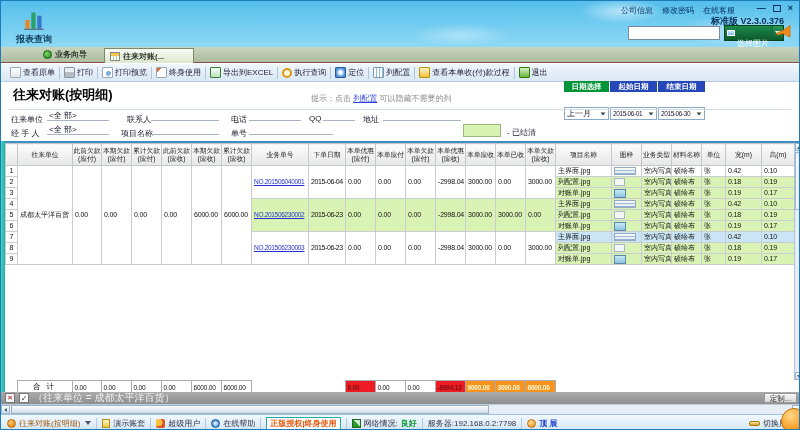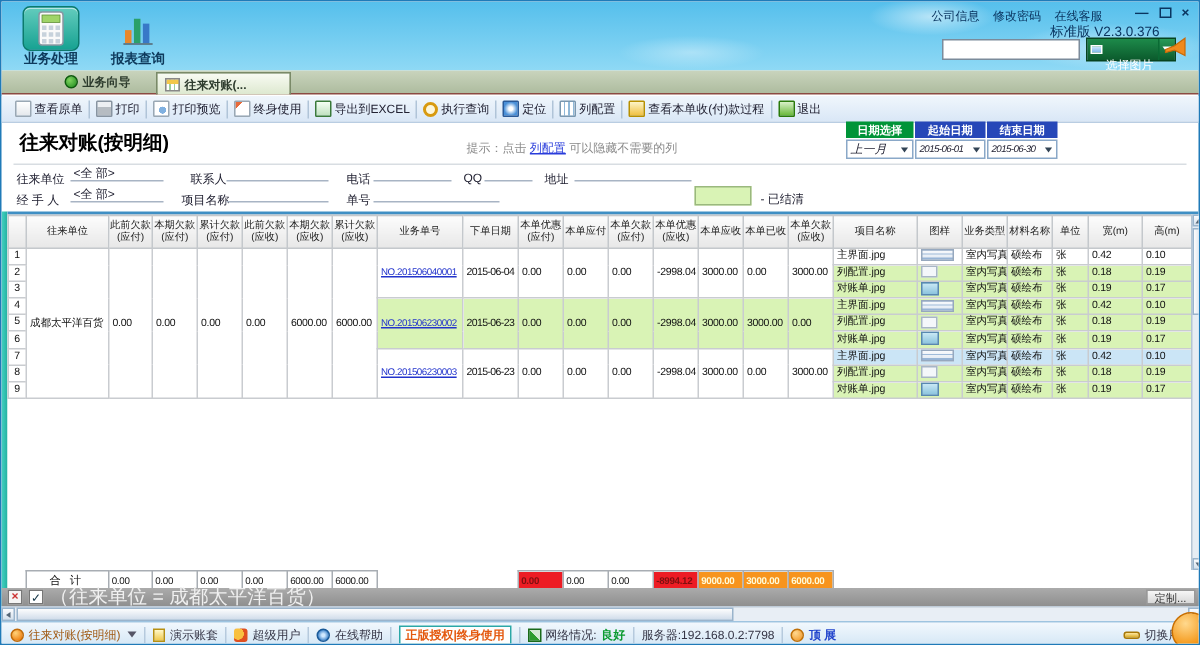--- a/index.html
+++ b/index.html
@@ -17,21 +17,21 @@
   .navrow { position:absolute; left:6px; top:1px; display:flex; gap:4px; }
   .navbtn { width:54px; text-align:center; cursor:pointer; }
   .navbtn .icw { width:38px; height:30px; margin:2px auto 0; display:flex; align-items:center; justify-content:center; border-radius:5px; }
   .navbtn.active .icw { background:linear-gradient(#63ccbd,#17a292); border:1px solid #0c7a6c; box-shadow:inset 0 1px 0 rgba(255,255,255,.55); }
   .navbtn .lbl { font-size:9px; font-weight:bold; color:#0e3a5c; line-height:11px; }
   .toplinks { position:absolute; top:4px; right:66px; display:flex; gap:9px; }
   .toplinks span { font-size:8px; color:#0a3560; cursor:pointer; }
   .winbtns { position:absolute; top:3px; right:8px; display:flex; gap:7px; align-items:center; }
   .winbtns .wb { color:#0a3560; font-weight:bold; font-size:9px; line-height:9px; cursor:pointer; }
   .wb-max { width:8px; height:7px; border:1.5px solid #0a3560; }
-  .version { position:absolute; top:14px; right:28px; font-size:9px; font-weight:normal; color:#0a3560; }
+  .version { position:absolute; top:14px; right:17px; font-size:9px; font-weight:bold; color:#0a3560; }
   .imgsearch { position:absolute; left:627px; top:25px; width:92px; height:14px; border:1px solid #7b8b9b; background:#fff; font-size:8px; padding:0 2px; }
   .pickimg { position:absolute; left:723px; top:24px; height:16px; display:flex; align-items:center;
      background:linear-gradient(#1d8a4a,#0b5a2c); border:1px solid #titles; border:1px solid #07431f; color:#fff; font-size:8px; cursor:pointer; }
   .pickimg .pic { width:8px; height:6px; background:linear-gradient(#cfe8ff,#7fb8e8); border:1px solid #fff; margin:0 2px; }
   .pickimg .txt { padding-right:3px;margin-top:20px; }
   .pickimg .dd { border-left:1px solid #0a6a34; padding:0 2px; height:100%; display:flex; align-items:center; background:linear-gradient(#2a9a58,#0c5a2c); }
   .tri-d { width:0; height:0; border-left:3px solid transparent; border-right:3px solid transparent; border-top:4px solid #fff; }
   .horn { position:absolute; left:775px; top:23px; }
 
   
@@ -65,21 +65,21 @@
 
   
   .pagetitle { position:absolute; left:12px; top:85px; font-size:13px; font-weight:600; color:#000; }
   .hint { position:absolute; left:310px; top:92px; font-size:8px; color:#8a8a8a; }
   .hint .lnk2 { color:#2a3ddb; text-decoration:underline; cursor:pointer; }
   .dateblock { position:absolute; left:563px; top:80px; }
   .dhrow { display:flex; gap:1px; }
   .dh { height:11px; font-size:7.5px; color:#fff; font-weight:bold; display:flex; align-items:center; justify-content:center;font-family:Liberation Serif, serif; }
   .dh.green { background:#009438; width:45px; }
   .dh.blue  { background:#2647b8; width:47px; }
-  .dvrow { display:flex; margin-top:1px;font-style:italic; }
+  .dvrow { display:flex; margin-top:15px; }
   .dv { height:13px; border:1px solid #8aa8c8; background:#fff; font-size:8px; color:#223;
         display:flex; align-items:center; justify-content:space-between; padding:0 2px; margin-right:1px; cursor:pointer; }
   .dv .tri-d { border-top-color:#345; transform:scale(.8); }
   .hr1 { position:absolute; left:8px; top:108px; right:8px; height:1px; background:#d8dde2; }
 
   
   .flabel { position:absolute; font-size:8px; color:#223; white-space:nowrap; }
   .ffield { position:absolute; height:11px; border-bottom:1px solid #a8b4c4; font-size:8px; color:#223; padding:0 2px; }
   .radiobox { position:absolute; left:340px; top:123px; width:106px; height:14px; border:1px solid #9cc2e0;
      display:flex; align-items:center; gap:6px; padding:0 4px; }
@@ -126,21 +126,21 @@
   .tri-up { width:0; height:0; border-left:2px solid transparent; border-right:2px solid transparent; border-bottom:3px solid #567; }
   .tri-dn { width:0; height:0; border-left:2px solid transparent; border-right:2px solid transparent; border-top:3px solid #567; }
   .tri-lf { width:0; height:0; border-top:2px solid transparent; border-bottom:2px solid transparent; border-right:3px solid #567; }
   .tri-rt { width:0; height:0; border-top:2px solid transparent; border-bottom:2px solid transparent; border-left:3px solid #567; }
 
   
   .filterbar { position:absolute; left:0; top:391px; width:800px; height:12px;
      background:linear-gradient(#ababab,#8f8f8f); display:flex; align-items:center; gap:4px; padding-left:4px; }
   .fb-x { width:10px; height:10px; background:#f4f4f4; border:1px solid #777; color:#c33; font-size:8px; line-height:8px; text-align:center; font-weight:bold; cursor:pointer; }
   .fb-chk { width:10px; height:10px; background:#fff; border:1px solid #777; color:#134; font-size:8px; line-height:9px; text-align:center; cursor:pointer; }
-  .fb-txt { font-size:13px; color:#f0f0f0; }
+  .fb-txt { font-size:10px; color:#f0f0f0; }
   .fb-custom { position:absolute; right:4px; top:1px; height:10px; line-height:9px; font-size:7.5px; color:#333;
      background:linear-gradient(#f6f6f6,#d8d8d8); border:1px solid #999; padding:0 5px; cursor:pointer; }
   .hscroll { position:absolute; left:0; top:403px; width:800px; height:10px; background:#e8eef5; border-top:1px solid #c0ccd8; }
   .hsa { position:absolute; top:0; width:9px; height:9px; background:linear-gradient(#fbfcfe,#d4e0ec); border:1px solid #9ab4cc; display:flex; align-items:center; justify-content:center; }
   .hsthumb { position:absolute; left:10px; top:0; width:478px; height:9px; background:linear-gradient(#fdfdfd,#d0dcea); border:1px solid #9ab4cc; }
   .statusbar { position:absolute; left:0; top:413px; width:800px; height:17px;
      background:linear-gradient(#f2f8fd,#d3e6f5); border-top:1px solid #9ec4e0; display:flex; align-items:center; padding:0 6px; gap:5px; }
   .sbitem { display:flex; align-items:center; gap:3px; font-size:8px; color:#334; white-space:nowrap; cursor:pointer; }
   .sbsep { width:1px; height:11px; background:#b6cadd; }
   .si { display:inline-block; }
@@ -160,40 +160,20 @@
      background:radial-gradient(circle at 35% 28%,#ffd98e,#f59a1d 60%,#d97c00); border:1px solid #c86e00; z-index:9; }
   .sbdrop { width:0; height:0; border-left:3px solid transparent; border-right:3px solid transparent; border-top:4px solid #556; margin-left:2px; }
 </style>
 </head>
 <body>
 
 <div class="page">
 
   <div class="skyband">
     <div class="navrow">
-      <div class="navbtn active">
-        <div class="icw">
-          <svg width="24" height="26" viewBox="0 0 24 26">
-              <rect x="4" y="2" width="16" height="22" rx="2" fill="#fafafa" stroke="#8a96a2"></rect>
-              <rect x="6" y="4" width="12" height="5" fill="#9fd468" stroke="#5a8a30" stroke-width="0.5"></rect>
-              <g fill="#c7d2dc">
-                <rect x="6" y="11" width="3" height="3"></rect>
-                <rect x="10.5" y="11" width="3" height="3"></rect>
-                <rect x="15" y="11" width="3" height="3"></rect>
-                <rect x="6" y="15.5" width="3" height="3"></rect>
-                <rect x="10.5" y="15.5" width="3" height="3"></rect>
-                <rect x="15" y="15.5" width="3" height="3"></rect>
-                <rect x="6" y="20" width="3" height="3"></rect>
-                <rect x="10.5" y="20" width="3" height="3"></rect>
-                <rect x="15" y="20" width="3" height="3"></rect>
-              </g>
-            </svg>
-        </div>
-        <div class="lbl">业务处理</div>
-      </div>
       <div class="navbtn">
         <div class="icw">
           <svg width="26" height="26" viewBox="0 0 24 24">
               <rect x="4" y="13" width="4" height="8" fill="#e8872a"></rect>
               <rect x="9.5" y="6" width="4" height="15" fill="#2aa06a"></rect>
               <rect x="15" y="9" width="4" height="12" fill="#3878c8"></rect>
               <line x1="3" y1="21.5" x2="21" y2="21.5" stroke="#55646f" stroke-width="1"></line>
             </svg>
         </div>
         <div class="lbl">报表查询</div>

